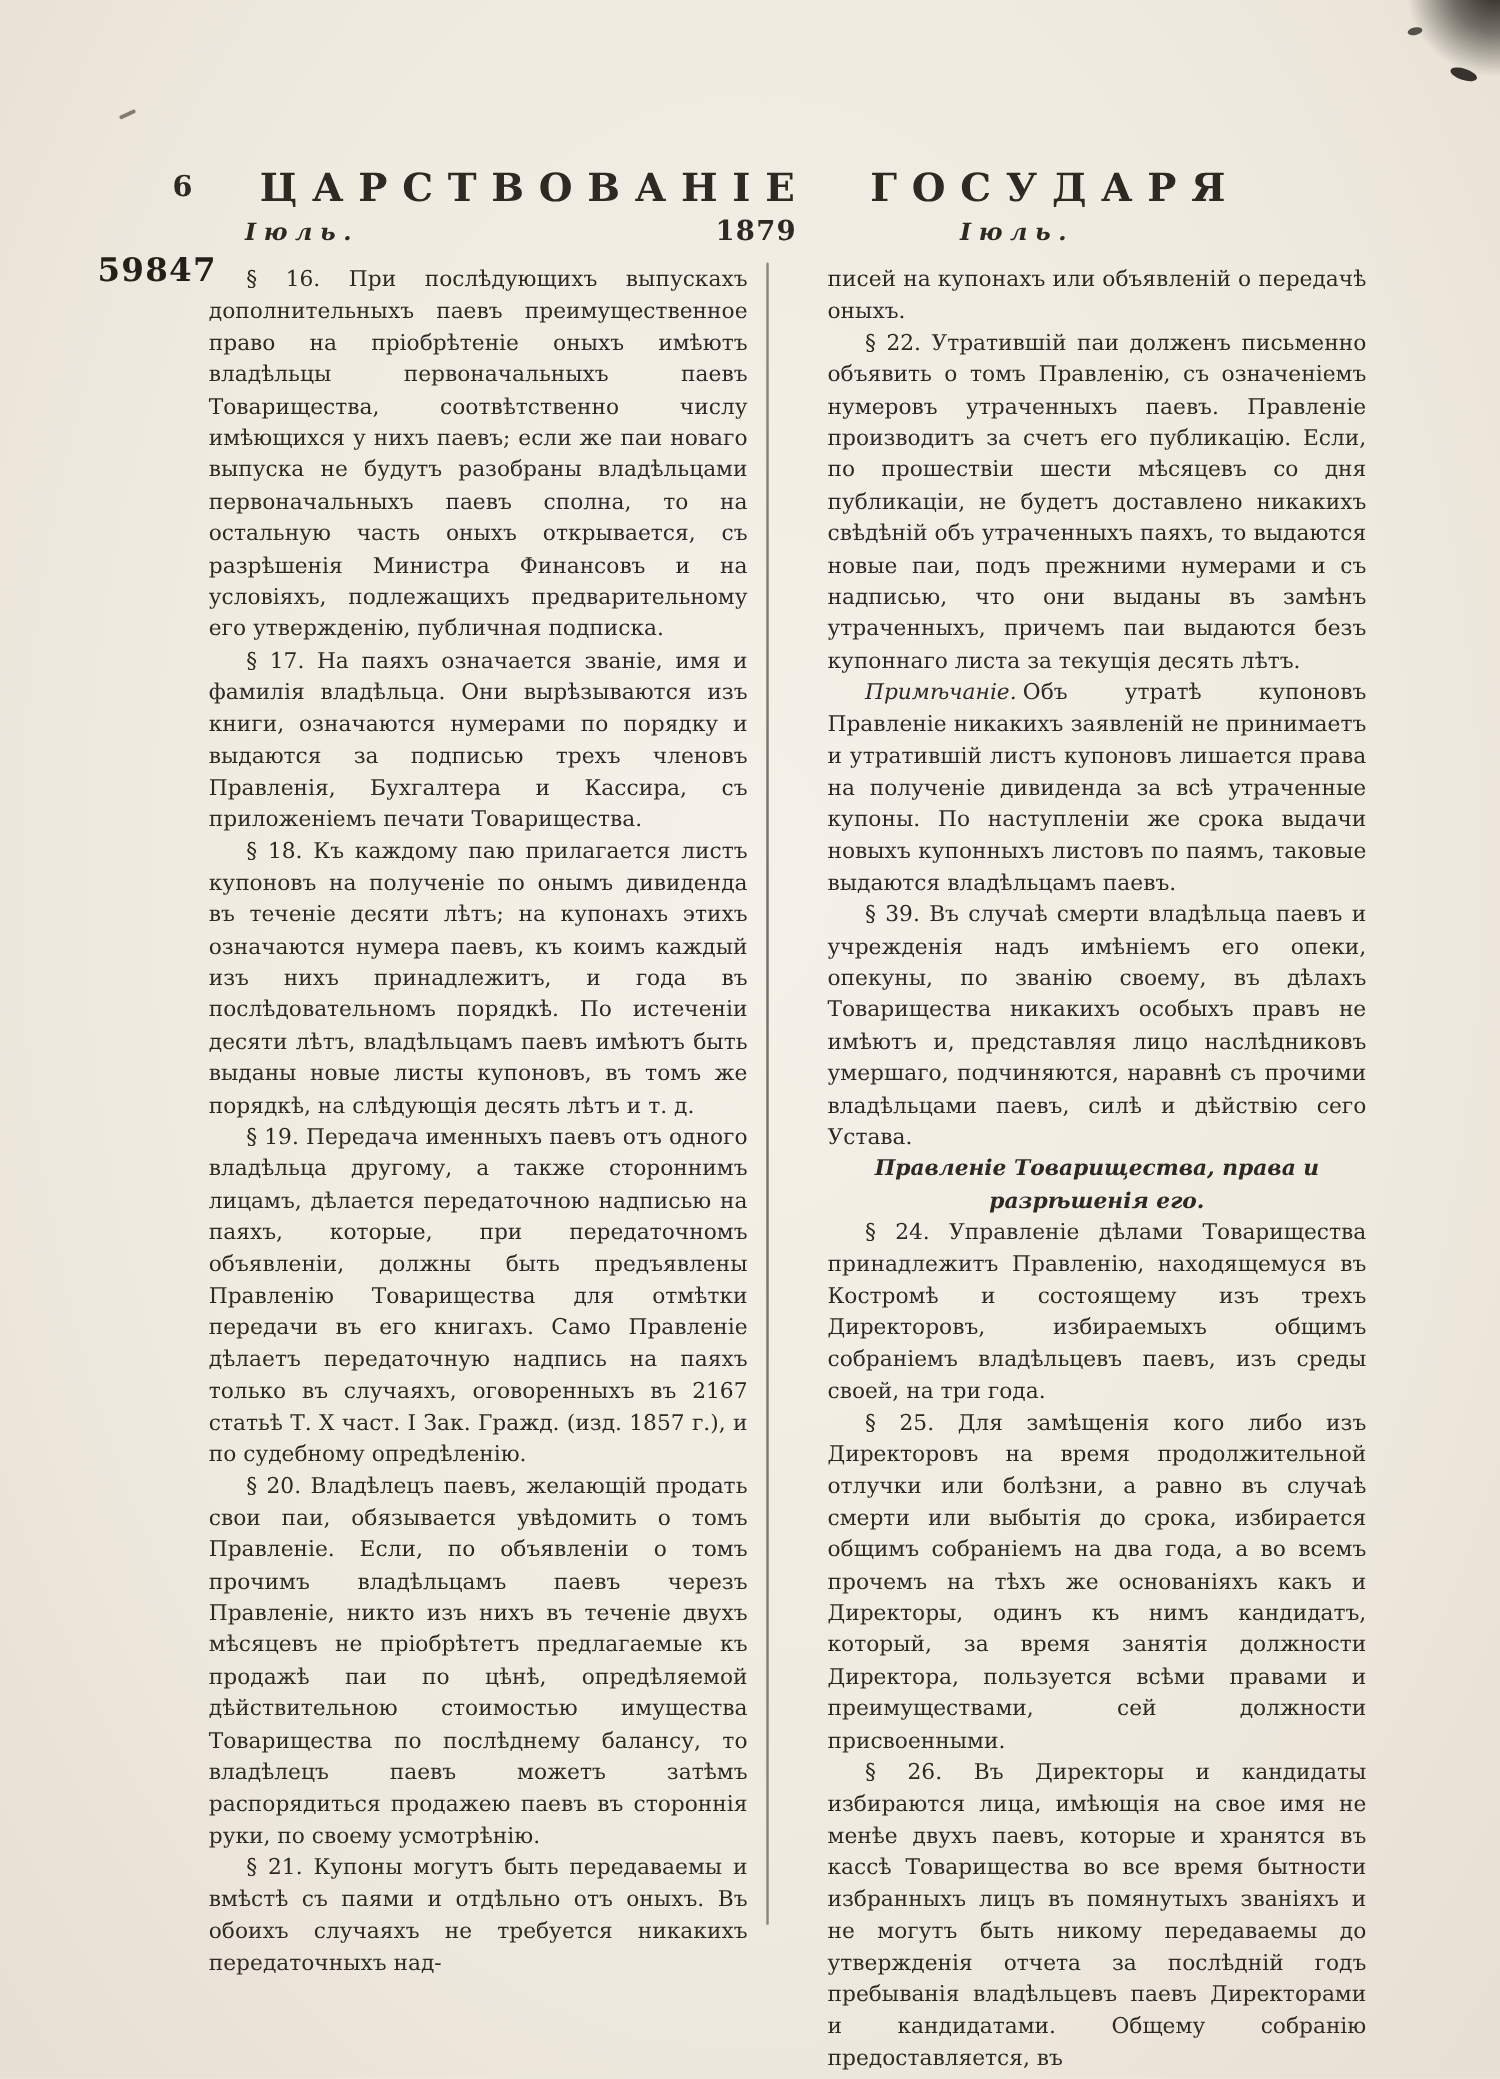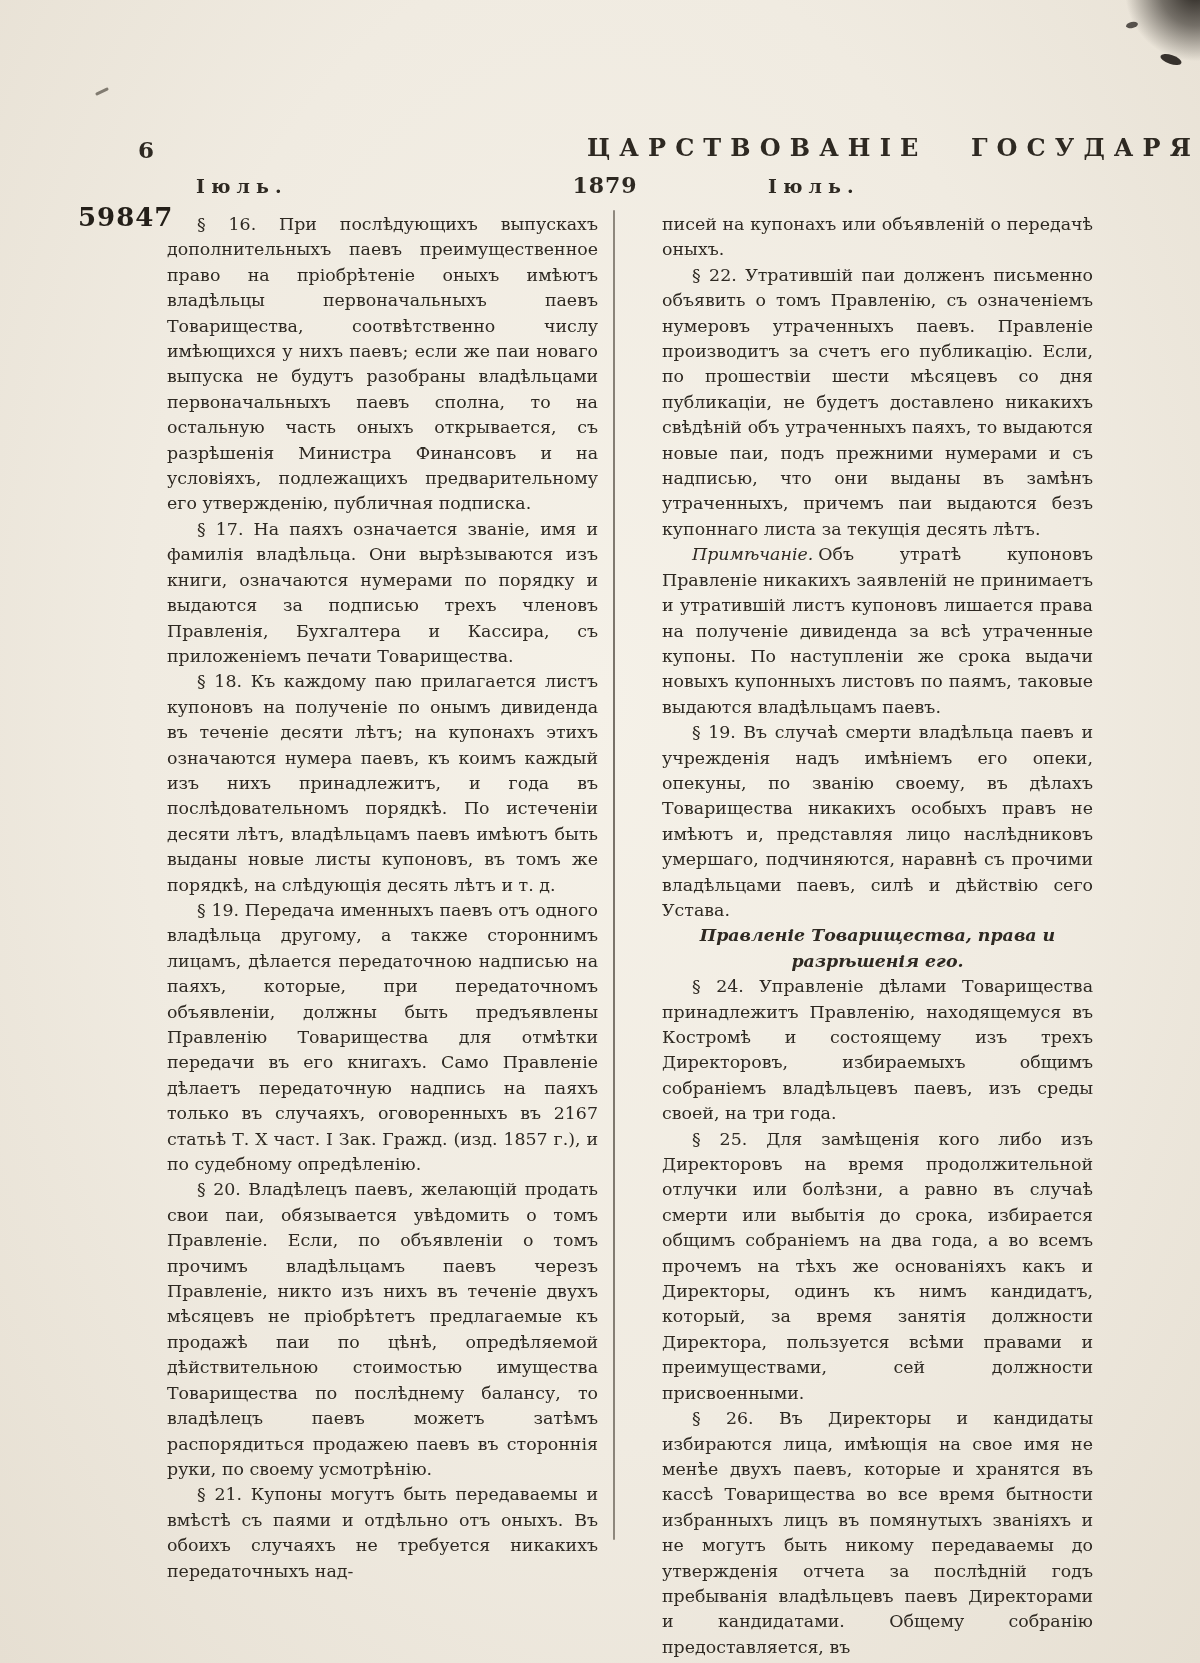--- a/index.html
+++ b/index.html
@@ -23,27 +23,27 @@
   .artifact-dot1 { position: absolute; top: 55px; right: 18px; width: 22px; height: 9px; background: #17130f; border-radius: 50%; transform: rotate(18deg); opacity: .85; }
   .artifact-dot2 { position: absolute; top: 22px; right: 62px; width: 12px; height: 6px; background: #17130f; border-radius: 50%; transform: rotate(-12deg); opacity: .7; }
   .artifact-tick { position: absolute; top: 90px; left: 95px; width: 14px; height: 3px; background: #3a332a; border-radius: 2px; transform: rotate(-25deg); opacity: .6; }
 
   .page-number {
     position: absolute; top: 136px; left: 138px;
     font-size: 23px; font-weight: bold;
   }
   .doc-title {
     position: absolute; top: 133px; left: 0; width: 100%;
-    text-align: right;
-    font-size: 24px; font-weight: bold;
+    text-align: center;
+    font-size: 31px; font-weight: bold;
     letter-spacing: 0.38em; word-spacing: 26px;
   }
   .month-label {
     position: absolute; top: 175px;
-    font-size: 19px;
+    font-style: italic; font-size: 19px;
     letter-spacing: 0.32em; font-weight: bold;
   }
   .month-left { left: 196px; }
   .month-right { left: 768px; }
   .year-label {
     position: absolute; top: 172px; left: 0; width: 100%;
     text-align: center; font-weight: bold; font-size: 22px;
     letter-spacing: 1px;
     padding-left: 10px;
   }
@@ -108,19 +108,19 @@
     <p>§ 17. На паяхъ означается званіе, имя и фамилія владѣльца. Они вырѣзываются изъ книги, означаются нумерами по порядку и выдаются за подписью трехъ членовъ Правленія, Бухгалтера и Кассира, съ приложеніемъ печати Товарищества.</p>
     <p>§ 18. Къ каждому паю прилагается листъ купоновъ на полученіе по онымъ дивиденда въ теченіе десяти лѣтъ; на купонахъ этихъ означаются нумера паевъ, къ коимъ каждый изъ нихъ принадлежитъ, и года въ послѣдовательномъ порядкѣ. По истеченіи десяти лѣтъ, владѣльцамъ паевъ имѣютъ быть выданы новые листы купоновъ, въ томъ же порядкѣ, на слѣдующія десять лѣтъ и т. д.</p>
     <p>§ 19. Передача именныхъ паевъ отъ одного владѣльца другому, а также стороннимъ лицамъ, дѣлается передаточною надписью на паяхъ, которые, при передаточномъ объявленіи, должны быть предъявлены Правленію Товарищества для отмѣтки передачи въ его книгахъ. Само Правленіе дѣлаетъ передаточную надпись на паяхъ только въ случаяхъ, оговоренныхъ въ 2167 статьѣ Т. X част. I Зак. Гражд. (изд. 1857 г.), и по судебному опредѣленію.</p>
     <p>§ 20. Владѣлецъ паевъ, желающій продать свои паи, обязывается увѣдомить о томъ Правленіе. Если, по объявленіи о томъ прочимъ владѣльцамъ паевъ черезъ Правленіе, никто изъ нихъ въ теченіе двухъ мѣсяцевъ не пріобрѣтетъ предлагаемые къ продажѣ паи по цѣнѣ, опредѣляемой дѣйствительною стоимостью имущества Товарищества по послѣднему балансу, то владѣлецъ паевъ можетъ затѣмъ распорядиться продажею паевъ въ стороннія руки, по своему усмотрѣнію.</p>
     <p>§ 21. Купоны могутъ быть передаваемы и вмѣстѣ съ паями и отдѣльно отъ оныхъ. Въ обоихъ случаяхъ не требуется никакихъ передаточныхъ над-</p>
   </div>
   <div class="col">
     <p class="continuation">писей на купонахъ или объявленій о передачѣ оныхъ.</p>
     <p>§ 22. Утратившій паи долженъ письменно объявить о томъ Правленію, съ означеніемъ нумеровъ утраченныхъ паевъ. Правленіе производитъ за счетъ его публикацію. Если, по прошествіи шести мѣсяцевъ со дня публикаціи, не будетъ доставлено никакихъ свѣдѣній объ утраченныхъ паяхъ, то выдаются новые паи, подъ прежними нумерами и съ надписью, что они выданы въ замѣнъ утраченныхъ, причемъ паи выдаются безъ купоннаго листа за текущія десять лѣтъ.</p>
     <p><span class="note-lead">Примѣчаніе.</span><span>Объ утратѣ купоновъ Правленіе никакихъ заявленій не принимаетъ и утратившій листъ купоновъ лишается права на полученіе дивиденда за всѣ утраченные купоны. По наступленіи же срока выдачи новыхъ купонныхъ листовъ по паямъ, таковые выдаются владѣльцамъ паевъ.</span></p>
-    <p>§ 19. Въ случаѣ смерти владѣльца паевъ и учрежденія надъ имѣніемъ его опеки, опекуны, по званію своему, въ дѣлахъ Товарищества никакихъ особыхъ правъ не имѣютъ и, представляя лицо наслѣдниковъ умершаго, подчиняются, наравнѣ съ прочими владѣльцами паевъ, силѣ и дѣйствію сего Устава.</p>
+    <p>§ 39. Въ случаѣ смерти владѣльца паевъ и учрежденія надъ имѣніемъ его опеки, опекуны, по званію своему, въ дѣлахъ Товарищества никакихъ особыхъ правъ не имѣютъ и, представляя лицо наслѣдниковъ умершаго, подчиняются, наравнѣ съ прочими владѣльцами паевъ, силѣ и дѣйствію сего Устава.</p>
     <p class="section-heading">Правленіе Товарищества, права и разрѣшенія его.</p>
     <p>§ 24. Управленіе дѣлами Товарищества принадлежитъ Правленію, находящемуся въ Костромѣ и состоящему изъ трехъ Директоровъ, избираемыхъ общимъ собраніемъ владѣльцевъ паевъ, изъ среды своей, на три года.</p>
     <p>§ 25. Для замѣщенія кого либо изъ Директоровъ на время продолжительной отлучки или болѣзни, а равно въ случаѣ смерти или выбытія до срока, избирается общимъ собраніемъ на два года, а во всемъ прочемъ на тѣхъ же основаніяхъ какъ и Директоры, одинъ къ нимъ кандидатъ, который, за время занятія должности Директора, пользуется всѣми правами и преимуществами, сей должности присвоенными.</p>
     <p>§ 26. Въ Директоры и кандидаты избираются лица, имѣющія на свое имя не менѣе двухъ паевъ, которые и хранятся въ кассѣ Товарищества во все время бытности избранныхъ лицъ въ помянутыхъ званіяхъ и не могутъ быть никому передаваемы до утвержденія отчета за послѣдній годъ пребыванія владѣльцевъ паевъ Директорами и кандидатами. Общему собранію предоставляется, въ</p>
   </div>
 </div>
 
 </body></html>

